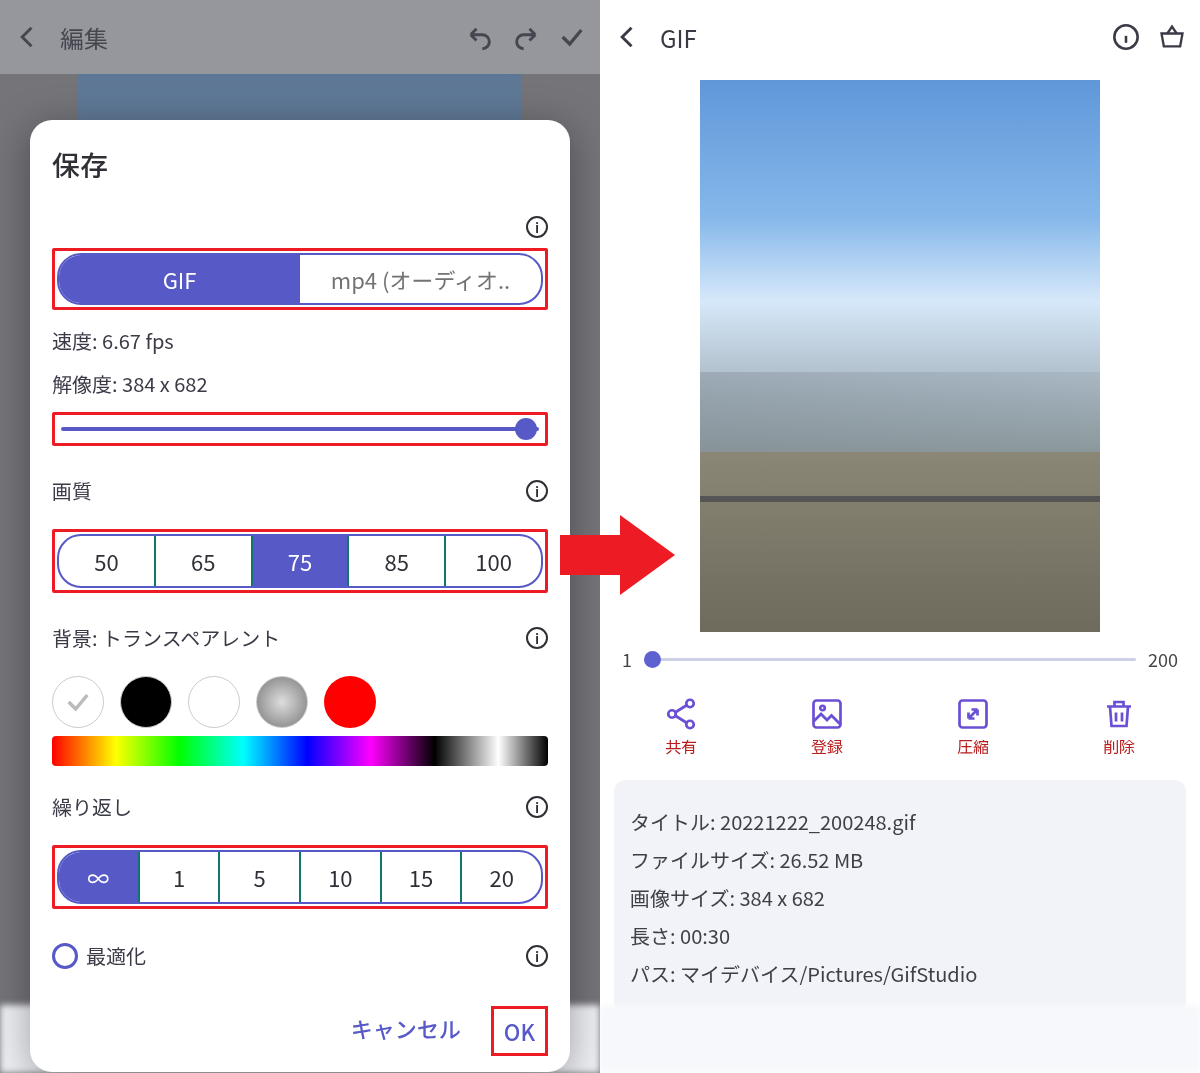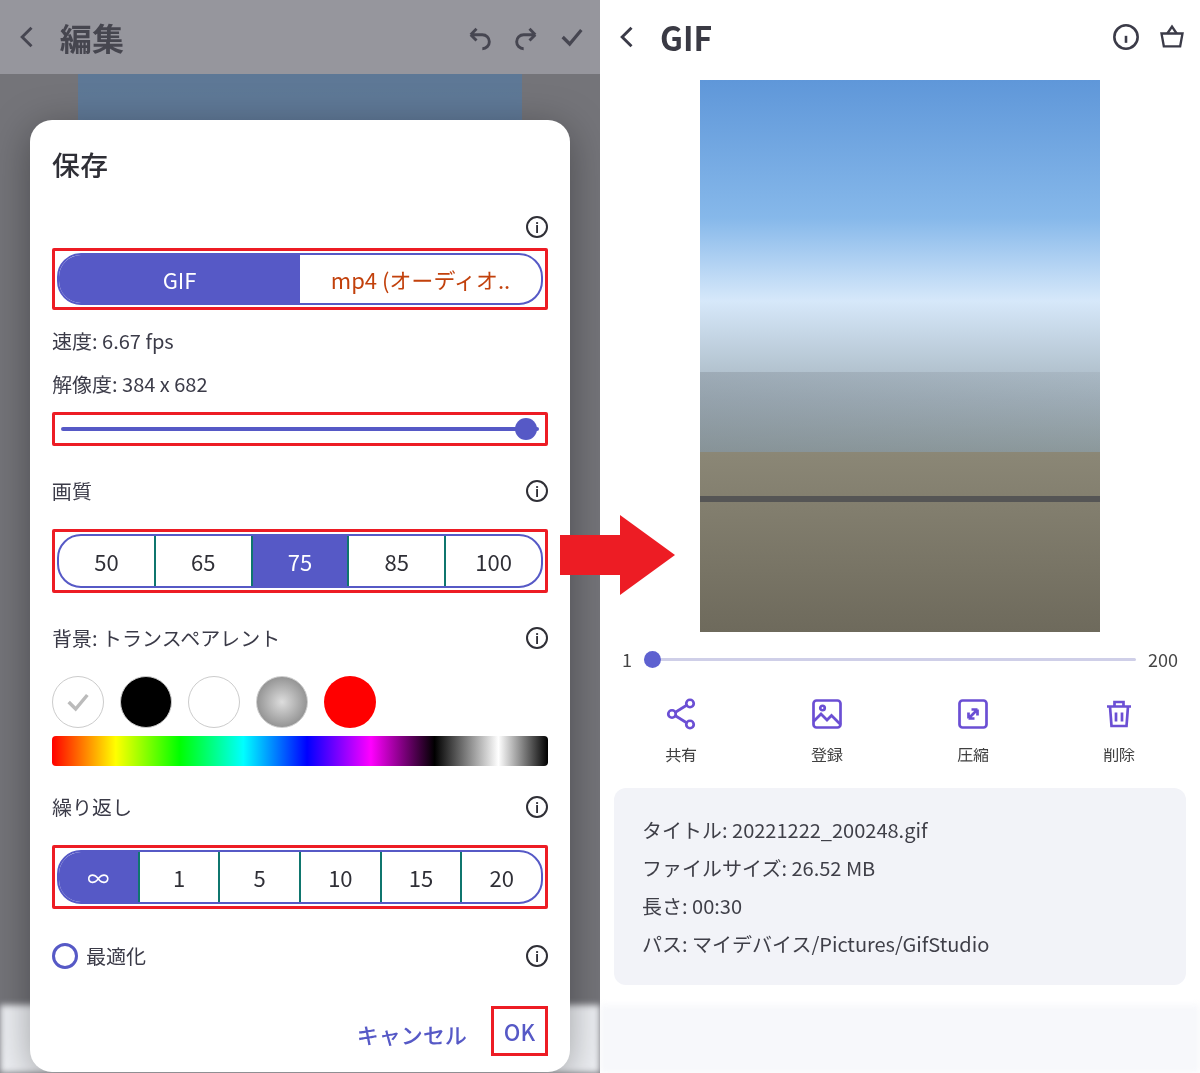--- a/index.html
+++ b/index.html
@@ -3,63 +3,63 @@
 <meta charset="utf-8">
 <style>
 *{box-sizing:border-box;margin:0;padding:0;font-family:-apple-system,BlinkMacSystemFont,"Segoe UI","Hiragino Sans","Noto Sans JP",sans-serif}
 body{display:flex;width:1200px;height:1073px;background:#fff;position:relative}
 .panel{width:600px;height:1073px;position:relative;overflow:hidden}
 .left{background:#a0a0a0}
 .right{background:#fff}
 .shade{position:absolute;inset:0;background:rgba(80,80,90,.55)}
 .topbar{display:flex;align-items:center;height:74px;padding:0 14px;gap:18px;color:#3a3a44;background:#eceaf0}
 .right .topbar{background:#fff}
-.topbar .title{font-size:32px;font-weight:700;flex:1}
+.topbar .title{font-size:24px;font-weight:400;flex:1}
 .ico{width:28px;height:28px;display:flex;align-items:center;justify-content:center;color:#3b3b48}
 .ico svg{width:100%;height:100%}
 .preview{position:absolute;top:74px;left:78px;width:444px;height:760px;background:linear-gradient(#6ea8e0 0%,#8abef2 30%,#b9d7f5 50%,#9aa6a2 70%,#7b7a6a 100%)}
 .dialog{position:absolute;top:120px;left:30px;right:30px;background:#fff;border-radius:22px;padding:24px 22px 16px;z-index:5;box-shadow:0 8px 40px rgba(0,0,0,.35)}
 .dialog h2{font-size:28px;font-weight:500;color:#2f2f36;margin-bottom:32px}
 .row{display:flex;align-items:center;margin:10px 0;gap:8px}
 .row .info{margin-left:auto}
 .redbox{border:3px solid #ed1c24;padding:2px;border-radius:2px}
 .formats{display:flex;border:2px solid #5659c6;border-radius:24px;overflow:hidden;width:100%}
-.formats div{flex:1;text-align:center;padding:8px 4px;font-size:22px;color:#c2410c}
+.formats div{flex:1;text-align:center;padding:8px 4px;font-size:22px;color:#737373}
 .formats .sel{background:#5659c6;color:#fff}
 .txt{font-size:20px;color:#3b3b48;margin:14px 0}
 .slider{position:relative;height:24px;display:flex;align-items:center;padding:0 4px}
 .slider .track{height:4px;background:#5659c6;flex:1;border-radius:2px}
 .slider .thumb{position:absolute;right:6px;width:22px;height:22px;border-radius:50%;background:#5659c6}
 .seg{display:flex;border:2px solid #5659c6;border-radius:24px;overflow:hidden;width:100%}
 .seg div{flex:1;text-align:center;padding:9px 0;font-size:22px;color:#2f2f36;border-right:2px solid #0f766e}
 .seg div:last-child{border-right:0}
 .seg .sel{background:#5659c6;color:#fff}
 .swatches{display:flex;gap:16px;margin:8px 0}
 .sw{width:52px;height:52px;border-radius:50%;border:1px solid #ccc}
 .sw.check{background:#fff;display:flex;align-items:center;justify-content:center;color:#bbb}
 .gradient{height:30px;border-radius:4px;background:linear-gradient(90deg,#ff0000,#ffff00,#00ff00,#00ffff,#0000ff,#ff00ff,#000,#fff 90%,#000);margin:6px 0}
 .radio{width:26px;height:26px;border:3px solid #5659c6;border-radius:50%}
-.btns{display:flex;justify-content:flex-end;gap:14px;margin-top:22px;align-items:flex-end}
+.btns{display:flex;justify-content:flex-end;gap:20px;margin-top:22px;align-items:flex-start}
 .btns span{font-size:22px;color:#5659c6;font-weight:500;padding:6px 10px}
 .ok-red{border:3px solid #ed1c24;padding:4px 10px}
 .info-ico{width:22px;height:22px;border:2px solid #2f2f36;border-radius:50%;display:flex;align-items:center;justify-content:center;font-size:14px;font-weight:600;color:#2f2f36}
 .arrow{position:absolute;top:510px;left:560px;z-index:20}
 .r-preview{position:relative;margin:6px auto 0;width:400px;height:552px;background:linear-gradient(#5f97d9 0%,#86b8ea 25%,#d6e8fa 40%,#a4b3bd 58%,#77827a 78%,#635f52 100%);overflow:hidden}
 .skyline{position:absolute;bottom:180px;left:0;right:0;height:80px;background:linear-gradient(90deg,rgba(120,130,140,.7),rgba(120,130,140,.3));opacity:.5}
 .balcony{position:absolute;bottom:0;left:0;right:0;height:180px;background:linear-gradient(#8b8776,#6e6a5c)}
 .rail{position:absolute;bottom:130px;left:0;right:0;height:6px;background:#555}
 .scrub{display:flex;align-items:center;gap:12px;padding:14px 22px;font-size:18px;color:#444}
 .scrub .bar{flex:1;height:3px;background:#cfcfe8;border-radius:2px;position:relative}
 .scrub .bar .dot{position:absolute;left:0;top:-7px;width:17px;height:17px;border-radius:50%;background:#5e61d0}
 .actions{display:flex;justify-content:space-around;padding:10px 8px 22px}
-.action{display:flex;flex-direction:column;align-items:center;gap:10px;font-size:16px;color:#404040}
+.action{display:flex;flex-direction:column;align-items:center;gap:2px;font-size:16px;color:#b91c1c}
 .action .aico{width:36px;height:36px;color:#6b4fd4}
 .action .aico svg{width:100%;height:100%}
 .details{background:#f2f3f8;margin:0 14px;border-radius:12px;padding:18px 16px}
-.details p{font-size:20px;color:#3f3f48;margin:9px 12px}
+.details p{font-size:20px;color:#3f3f48;margin:9px 0}
 .blur{position:absolute;bottom:0;left:0;height:68px;background:#eef0f4;filter:blur(3px)}
 .left .blur{width:600px}
 .right .blur{width:600px;background:#f7f8fb}
 </style>
 </head>
 <body>
 
 <div class="panel left">
   <div class="topbar">
     <span class="ico">
@@ -240,17 +240,18 @@
       <span class="aico"><svg viewBox="0 0 24 24" fill="none" stroke="currentColor" stroke-width="1.8">
             <path d="M4 7h16M9 7V4h6v3M6 7l1 13h10l1-13M10 11v6M14 11v6"></path>
           </svg></span>
       <span>削除</span>
     </div>
   </div>
 
   <div class="details">
     <p>タイトル: 20221222_200248.gif</p>
     <p>ファイルサイズ: 26.52 MB</p>
+    <p>画像サイズ: 384 x 682</p>
     <p>長さ: 00:30</p>
     <p>パス: マイデバイス/Pictures/GifStudio</p>
   </div>
   <div class="blur"></div>
 </div>
 
 </body></html>

